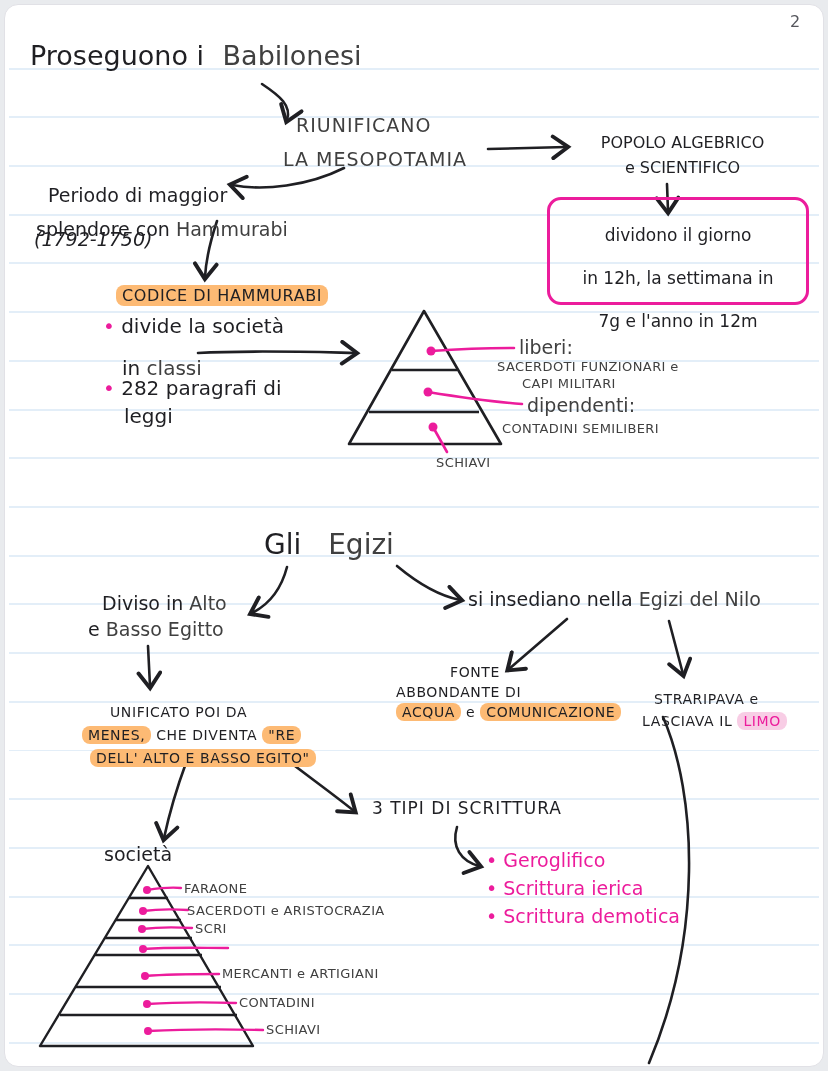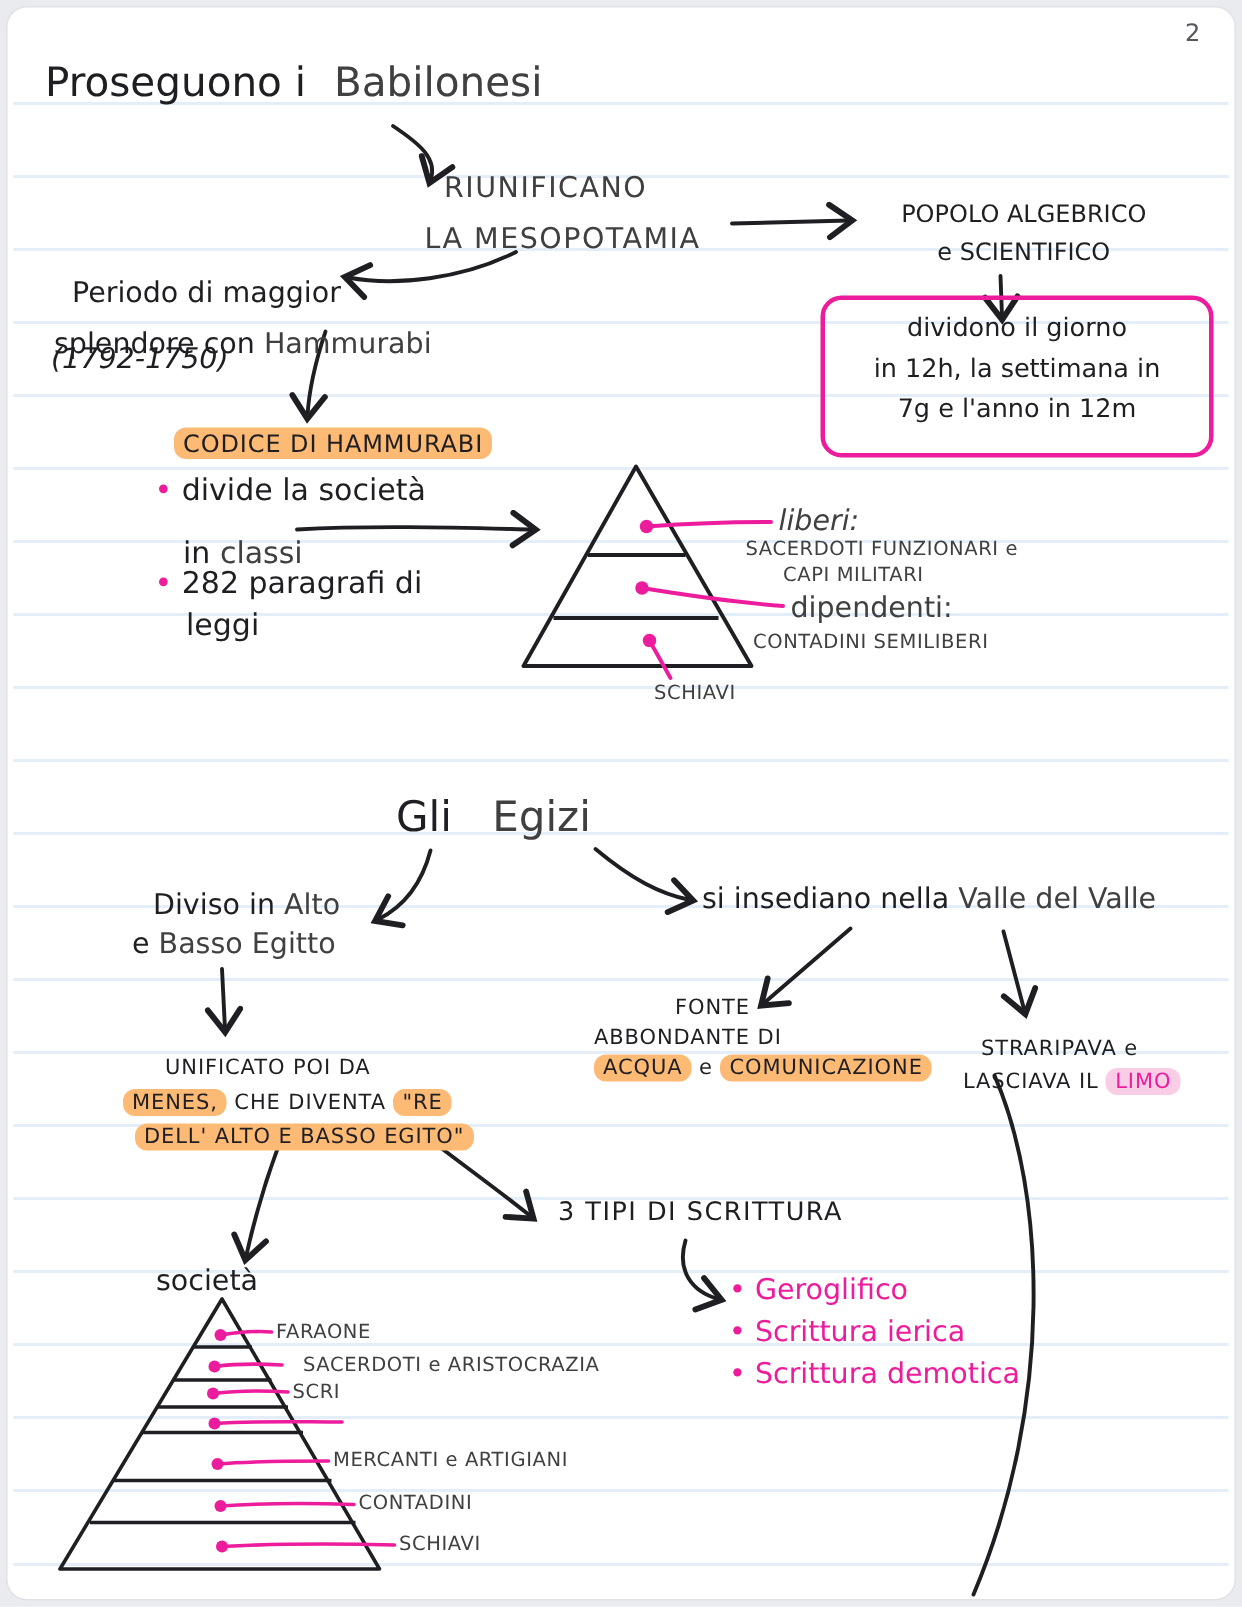--- a/index.html
+++ b/index.html
@@ -14,21 +14,21 @@
   .gray{color:#55565c;}
   .hl{background:#fdba74;border-radius:8px;padding:1px 6px;}
   .hl-pink{background:#f8cde5;border-radius:8px;padding:1px 6px;color:#ec1c9c;}
   .caps{font-size:14px;letter-spacing:0.6px;}
   .caps-sm{font-size:13px;letter-spacing:0.4px;}
   .script{font-size:19px;}
   .big{font-size:27px;}
   .bullet::before{content:"• ";color:#ec1c9c;}
   .calendar-box{position:absolute;left:547px;top:197px;width:256px;height:96px;
       border:3px solid #ec1c9c;border-radius:14px;text-align:center;padding-top:6px;}
-  .calendar-box div{font-size:17px;line-height:27px;}
+  .calendar-box div{font-size:17px;line-height:27px;margin-top:16px;}
   svg.overlay{position:absolute;left:0;top:0;pointer-events:none;}
   .list-pink div{font-size:19px;line-height:28px;color:#ec1c9c;}
 </style>
 </head>
 <body>
 
 <div class="stage">
   <div class="sheet"></div>
   <div class="rules"></div>
 
@@ -132,41 +132,41 @@
     <span class="ink">divide la società</span>
   </div>
   <div class="t" style="left:122px;top:356px;font-size:20px;">
     <span class="ink">in </span><span class="pink">classi</span>
   </div>
   <div class="t bullet" style="left:103px;top:376px;font-size:20px;">
     <span class="ink">282 paragrafi di</span>
   </div>
   <div class="t ink" style="left:124px;top:404px;font-size:20px;">leggi</div>
 
-  <div class="t pink script" style="left:519px;top:336px;font-style:italic;">liberi:</div>
+  <div class="t pink script" style="left:519px;top:336px;">liberi:</div>
   <div class="t pink caps-sm" style="left:497px;top:359px;">SACERDOTI FUNZIONARI e</div>
   <div class="t pink caps-sm" style="left:522px;top:376px;">CAPI MILITARI</div>
   <div class="t pink script" style="left:527px;top:394px;">dipendenti:</div>
   <div class="t pink caps-sm" style="left:502px;top:421px;">CONTADINI SEMILIBERI</div>
   <div class="t pink caps-sm" style="left:436px;top:455px;">SCHIAVI</div>
 
   <div class="t" style="left:264px;top:528px;font-size:28px;">
     <span class="ink">Gli</span>
     <span class="pink" style="margin-left:18px;">Egizi</span>
   </div>
 
   <div class="t script" style="left:102px;top:592px;">
     <span class="ink">Diviso in </span><span class="pink">Alto</span>
   </div>
   <div class="t script" style="left:88px;top:618px;">
     <span class="ink">e </span><span class="pink">Basso Egitto</span>
   </div>
 
   <div class="t script" style="left:468px;top:588px;">
-    <span class="ink">si insediano nella </span><span class="pink">Valle del Valle</span>
+    <span class="ink">si insediano nella </span><span class="pink">Egizi del Nilo</span>
   </div>
 
   <div class="t ink caps" style="left:450px;top:664px;">FONTE</div>
   <div class="t ink caps" style="left:396px;top:684px;">ABBONDANTE DI</div>
   <div class="t caps" style="left:396px;top:704px;">
     <span class="hl ink">ACQUA</span><span class="ink"> e </span><span class="hl ink">COMUNICAZIONE</span>
   </div>
 
   <div class="t ink caps" style="left:654px;top:691px;">STRARIPAVA e</div>
   <div class="t caps" style="left:642px;top:713px;">
@@ -184,18 +184,18 @@
   <div class="t ink" style="left:372px;top:798px;font-size:17px;letter-spacing:1px;">3 TIPI DI SCRITTURA</div>
   <div class="t list-pink" style="left:486px;top:846px;">
     <div class="bullet">Geroglifico</div>
     <div class="bullet">Scrittura ierica</div>
     <div class="bullet">Scrittura demotica</div>
   </div>
 
   <div class="t ink script" style="left:104px;top:843px;">società</div>
 
   <div class="t pink caps-sm" style="left:184px;top:881px;">FARAONE</div>
-  <div class="t pink caps-sm" style="left:202px;top:903px;text-align:right;">SACERDOTI e ARISTOCRAZIA</div>
+  <div class="t pink caps-sm" style="left:187px;top:903px;text-align:right;">SACERDOTI e ARISTOCRAZIA</div>
   <div class="t pink caps-sm" style="left:195px;top:921px;">SCRI</div>
   <div class="t pink caps-sm" style="left:222px;top:966px;">MERCANTI e ARTIGIANI</div>
   <div class="t pink caps-sm" style="left:239px;top:995px;">CONTADINI</div>
   <div class="t pink caps-sm" style="left:266px;top:1022px;">SCHIAVI</div>
 </div>
 
 </body></html>

